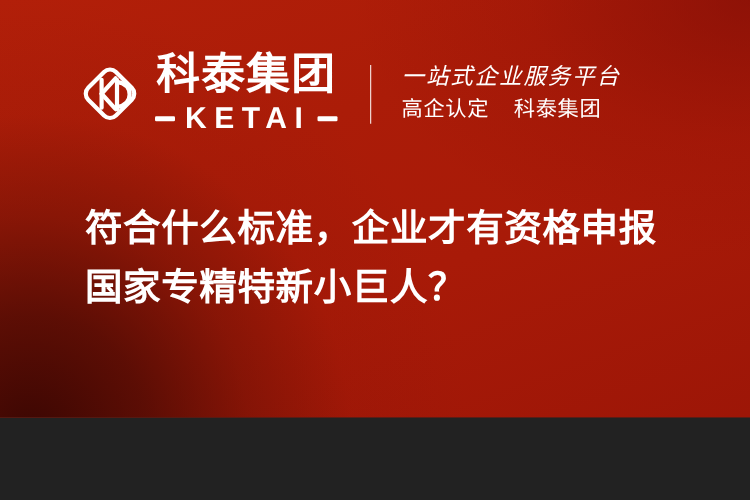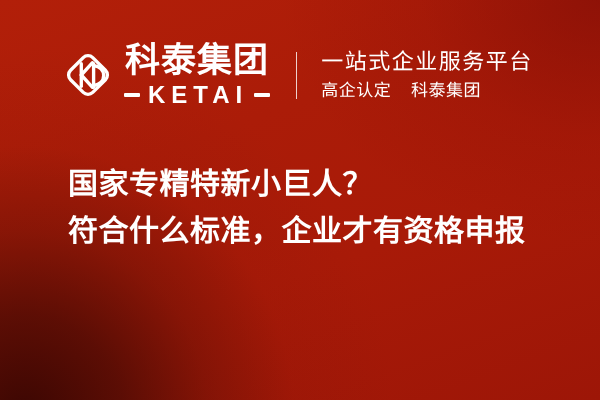--- a/index.html
+++ b/index.html
@@ -8,21 +8,21 @@
     padding: 0;
     background: #222;
   }
   body {
     font-family: "Liberation Sans", "DejaVu Sans", sans-serif;
   }
 
   .banner {
     position: relative;
     width: 600px;
-    height: 400px;
+    height: 334px;
     overflow: hidden;
     background-color: #a81a08;
     
     background-image:
       radial-gradient(circle at 4% 104%, rgba(50,5,2,0.92) 0%, rgba(60,8,3,0.70) 14%, rgba(80,12,4,0.38) 26%, rgba(120,18,6,0.10) 38%, rgba(168,26,8,0) 52%),
       radial-gradient(ellipse 78% 90% at 100% 0%, rgba(120,10,6,0.55) 0%, rgba(140,14,7,0.22) 38%, rgba(176,30,9,0) 68%),
       linear-gradient(160deg, #b21f09 0%, #ab1c08 34%, #a81a08 62%, #9d1607 100%);
     user-select: none;
   }
 
@@ -104,25 +104,26 @@
   .tagline-block {
     margin-left: 24px;
     display: flex;
     flex-direction: column;
     justify-content: center;
   }
 
   .tagline-main {
     font-family: "DejaVu Sans", "Liberation Sans", sans-serif;
     color: #ffffff;
-    font-size: 22px;
+    font-size: 18px;
     line-height: 1.08;
     letter-spacing: 1.5px;
     white-space: nowrap;
     font-weight: 400;
+    font-style: italic;
   }
 
   .tagline-sub {
     font-family: "DejaVu Sans", "Liberation Sans", sans-serif;
     color: #ffffff;
     font-size: 17px;
     line-height: 1.2;
     margin-top: 6px;
     letter-spacing: 0.5px;
     white-space: nowrap;
@@ -186,17 +187,17 @@
       <div class="tagline-sub">
         <span>高企认定</span>
         <span class="gap"></span>
         <span>科泰集团</span>
       </div>
     </div>
 
   </div>
 
   <div class="headline">
+    <div class="headline-line">符合什么标准，企业才有资格申报</div>
     <div class="headline-line">国家专精特新小巨人？</div>
-    <div class="headline-line">符合什么标准，企业才有资格申报</div>
   </div>
 
 </div>
 
 </body></html>

